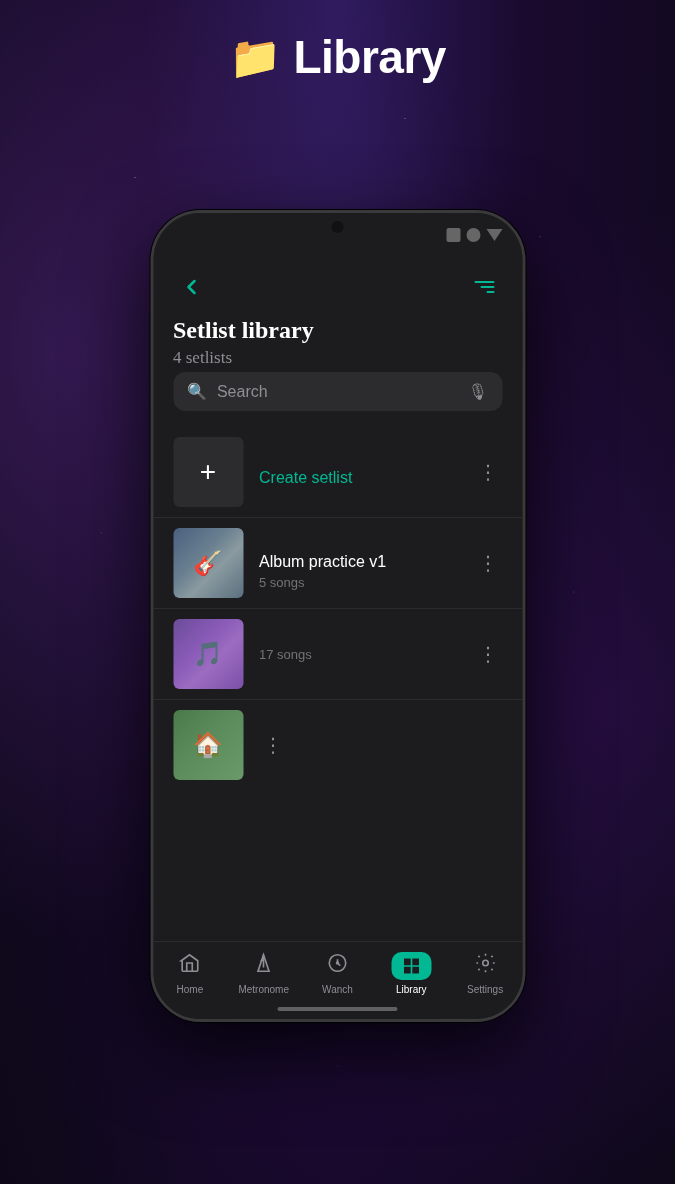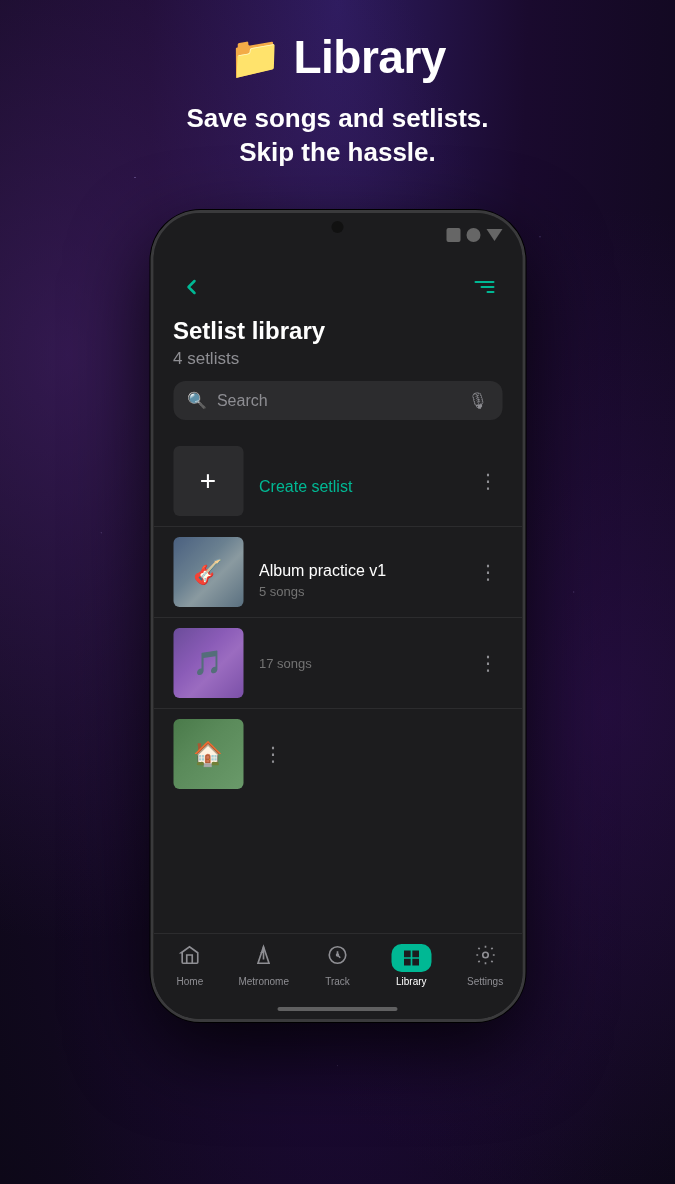--- a/index.html
+++ b/index.html
@@ -182,21 +182,22 @@
       align-items: flex-end;
     }
     .filter-line {
       background: #00b894;
       height: 2px;
       border-radius: 1px;
     }
 
     
     .title-section {
-      padding: 4px 20px 12px;
+      padding: 4px 20px 4px;
+      font-family: Liberation Serif, serif;
     }
     .setlist-title {
       font-size: 24px;
       font-weight: 700;
       color: #fff;
       margin-bottom: 4px;
     }
     .setlist-count {
       font-size: 17px;
       color: #8e8e93;
@@ -312,21 +313,21 @@
       padding: 4px;
     }
 
     
     .bottom-nav {
       background: #1c1c1e;
       border-top: 1px solid #2c2c2e;
       display: flex;
       align-items: flex-start;
       justify-content: space-around;
-      padding: 10px 0 32px;
+      padding: 10px 0 24px;
       flex-shrink: 0;
     }
     .nav-item {
       display: flex;
       flex-direction: column;
       align-items: center;
       gap: 4px;
       cursor: pointer;
       min-width: 60px;
     }
@@ -364,24 +365,20 @@
   </style>
 </head>
 <body>
 
 <div class="bg"></div>
 
 <div class="page-header">
   <div class="page-title-row">
     <span class="folder-icon-large">📁</span>
     <span class="page-title-text">Library</span>
-  </div>
-  <div class="page-subtitle">
-    <span>Save songs and setlists.</span><br>
-    <span>Skip the hassle.</span>
   </div>
 </div>
 
 <div class="phone">
 
   <div class="phone-status">
     <div class="phone-notch"></div>
     <div class="status-icons">
       <div class="status-square"></div>
       <div class="status-circle"></div>
@@ -476,21 +473,21 @@
       </div>
 
       <div class="nav-item">
         <span class="nav-icon">
           <svg width="22" height="22" viewBox="0 0 24 24" fill="none" stroke="#8e8e93" stroke-width="1.8">
             <circle cx="12" cy="12" r="9"></circle>
             <path d="M12 8v4M12 12l3 3"></path>
             <circle cx="12" cy="12" r="1" fill="#8e8e93"></circle>
           </svg>
         </span>
-        <span class="nav-label">Track</span>
+        <span class="nav-label">Wanch</span>
       </div>
 
       <div class="nav-item">
         <div class="nav-icon-active-bg">
           <svg width="20" height="20" viewBox="0 0 24 24" fill="#1c1c1e">
             <path d="M3 3h8v8H3zM3 13h8v8H3zM13 3h8v8H13zM13 13h8v8H13z"></path>
           </svg>
         </div>
         <span class="nav-label nav-label-active">Library</span>
       </div>

